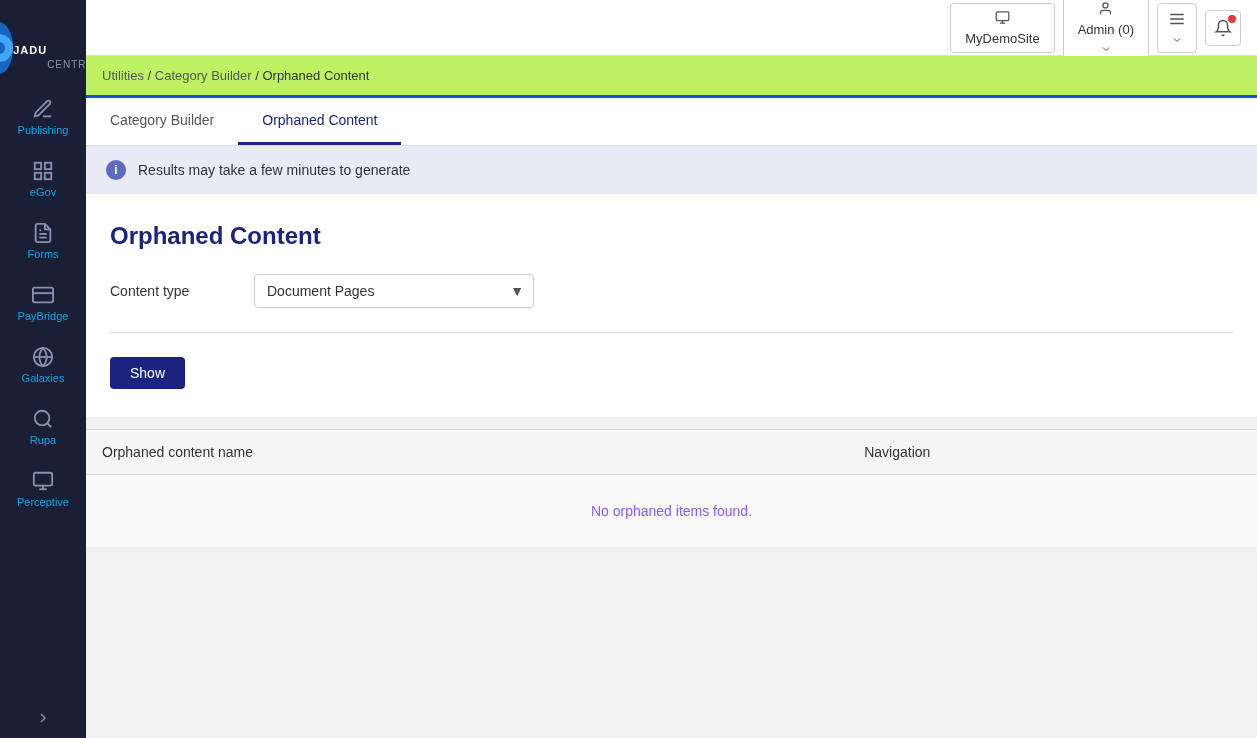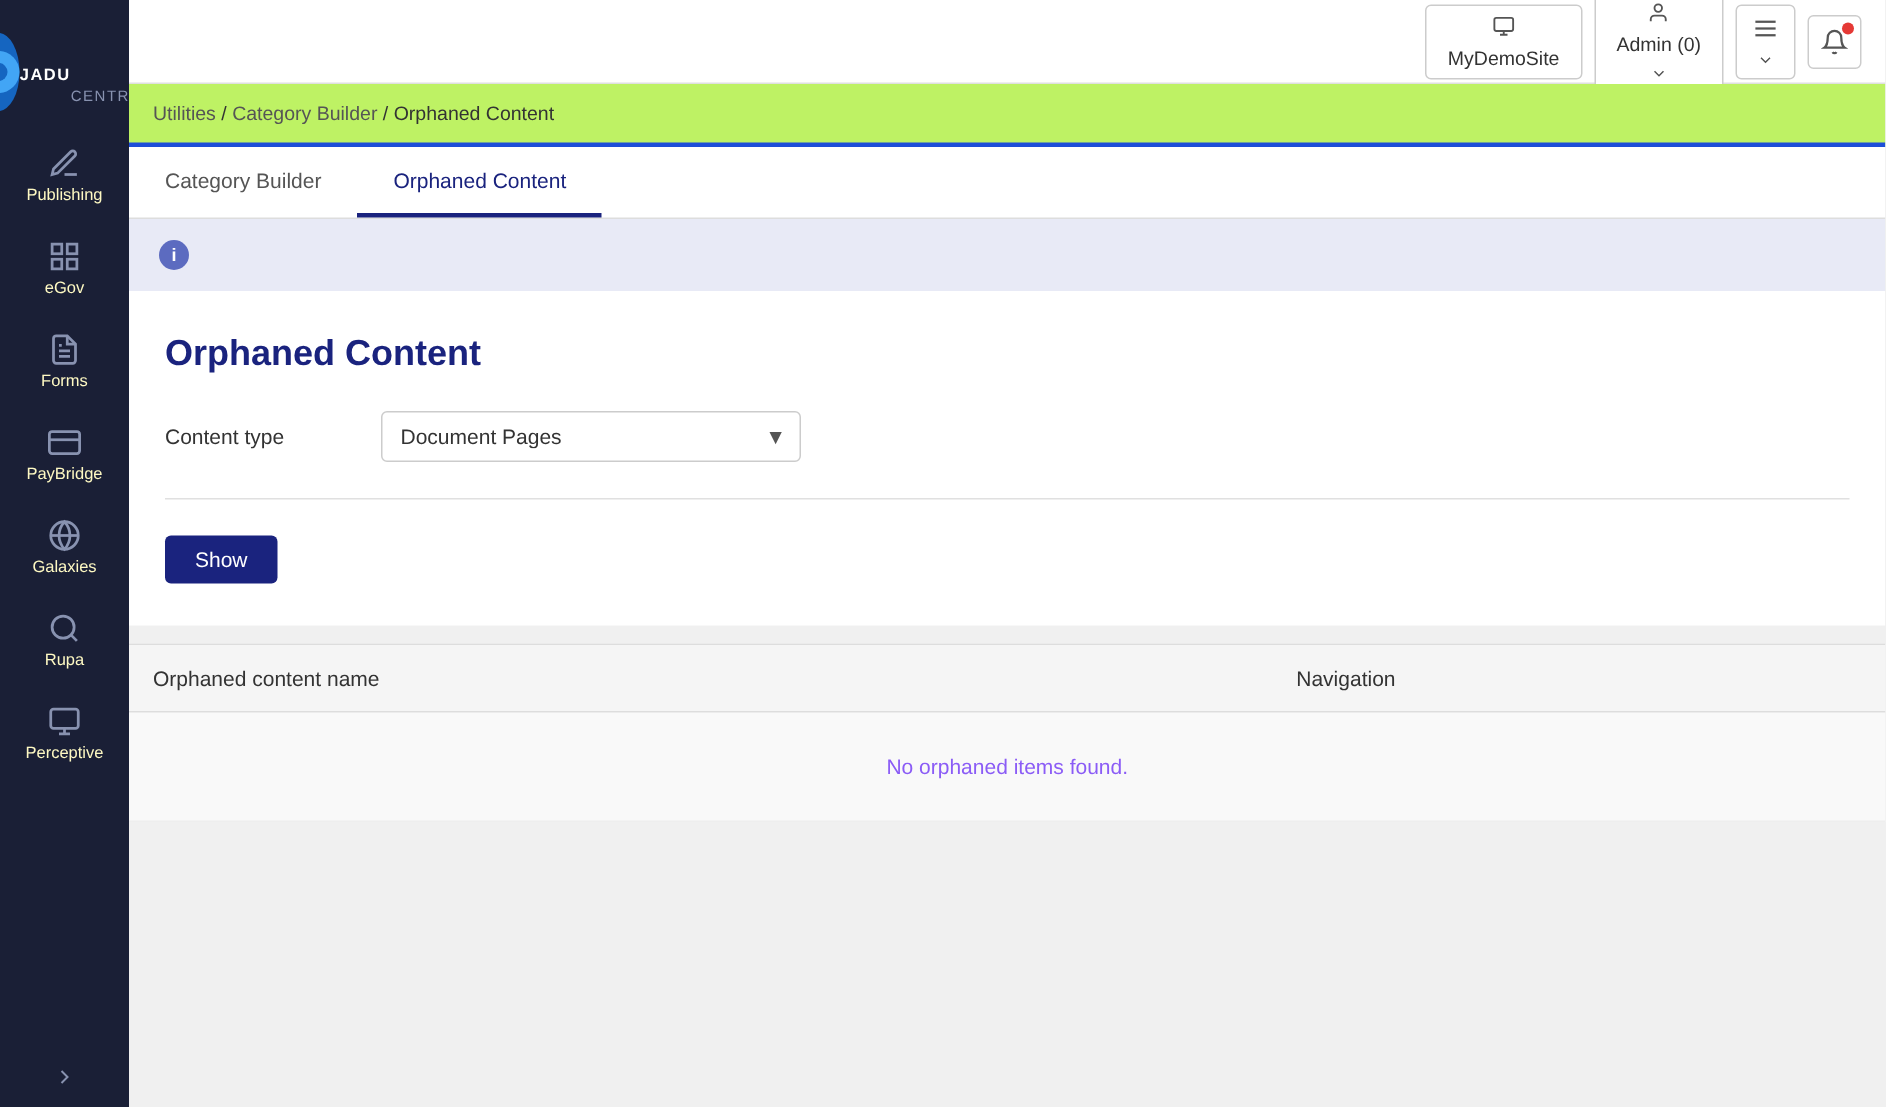--- a/index.html
+++ b/index.html
@@ -66,21 +66,21 @@
       letter-spacing: 1px;
       margin-top: 32px;
     }
     .sidebar-item {
       width: 86px;
       display: flex;
       flex-direction: column;
       align-items: center;
       justify-content: center;
       padding: 12px 4px;
-      color: #fef9c3;
+      color: #0ea5e9;
       cursor: pointer;
       transition: color 0.2s;
     }
     .sidebar-item svg { margin-bottom: 4px; }
     .sidebar-item-label {
       font-size: 11px;
       text-align: center;
     }
     .sidebar-arrow {
       width: 86px;
@@ -470,20 +470,21 @@
 
   <div class="tabs">
     <div class="tab">Category Builder</div>
     <div class="tab active">Orphaned Content</div>
   </div>
 
   <div class="content-area">
 
     <div class="info-banner">
       <div class="info-icon">i</div>
+      <span>Results may take a few minutes to generate</span>
     </div>
 
     <div class="card">
       <div class="card-title">Orphaned Content</div>
 
       <div class="form-row">
         <label class="form-label">Content type</label>
         <div class="select-wrapper">
           <select>
             <option>Document Pages</option>

